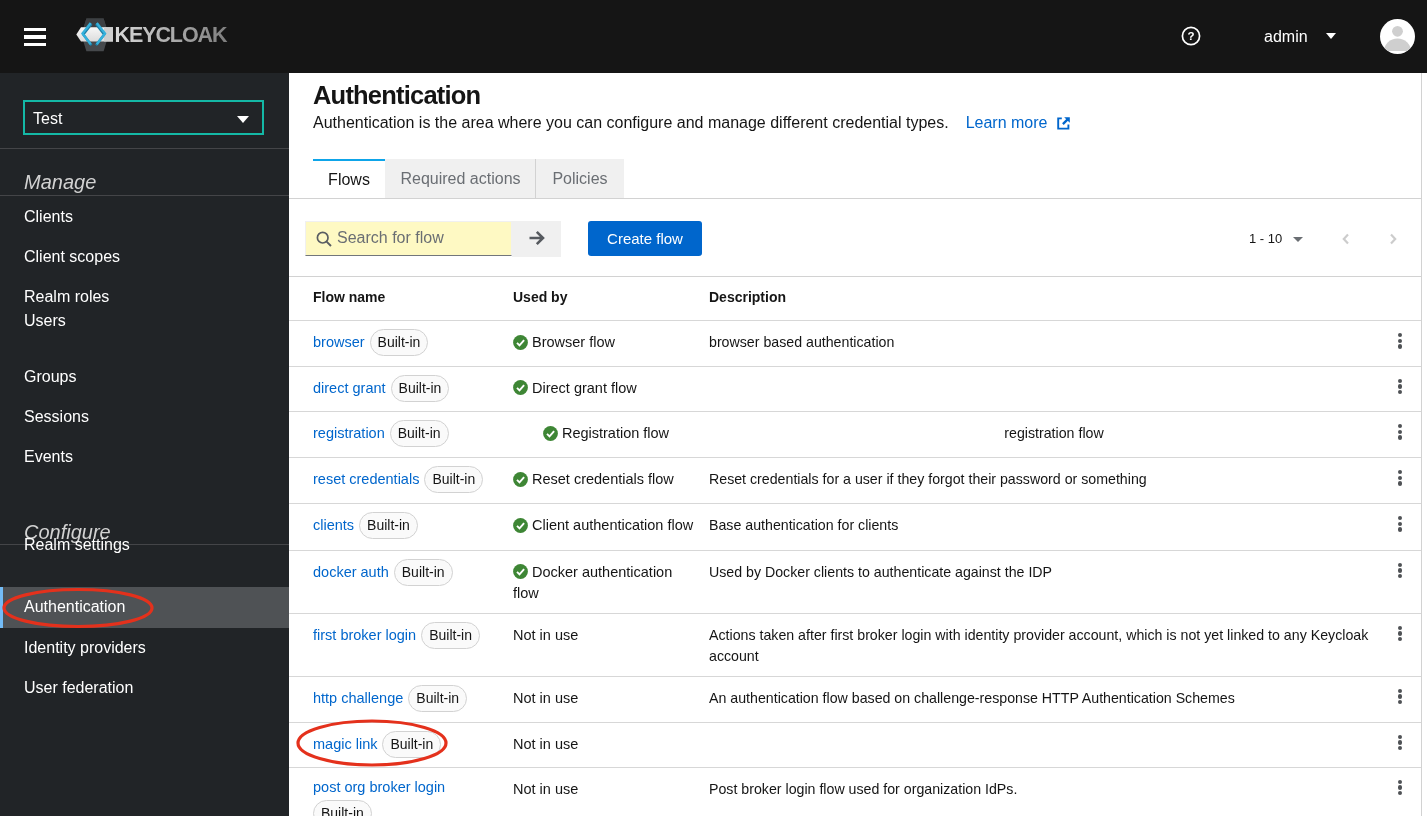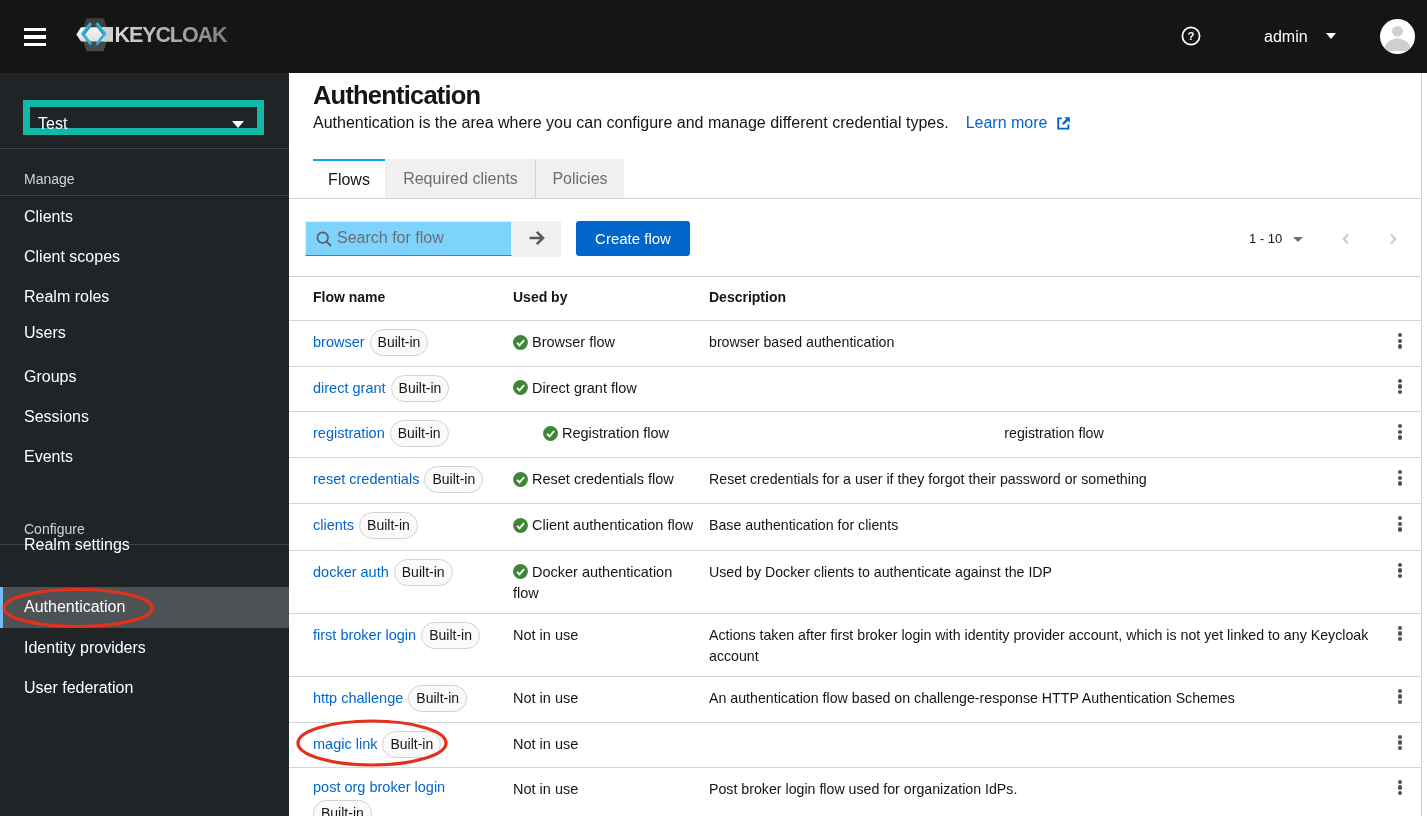--- a/index.html
+++ b/index.html
@@ -8,44 +8,44 @@
 
 
 #masthead { position:absolute; left:0; top:0; width:1427px; height:73px; background:#151515; }
 #burger { position:absolute; left:24px; top:28px; width:22px; height:18px; }
 #burger div { height:3.4px; background:#fff; margin-bottom:3.9px; }
 #admin { position:absolute; left:1264px; top:28px; color:#fff; font-size:16px; line-height:17px; }
 #admincaret { position:absolute; left:1326px; top:33px; width:0; height:0; border-left:5px solid transparent; border-right:5px solid transparent; border-top:6px solid #fff; }
 
 
 #sidebar { position:absolute; left:0; top:73px; width:289px; height:743px; background:#212427; }
-#realmsel { position:absolute; left:23px; top:27px; width:241px; height:35px; border:7px solid #14b8a6; color:#fff; font-size:16px; line-height:33px; padding-left:8px; }
+#realmsel { position:absolute; left:23px; top:27px; width:241px; height:35px; border:2px solid #14b8a6; color:#fff; font-size:16px; line-height:33px; padding-left:8px; }
 #realmsel .caret { position:absolute; right:13px; top:14px; width:0; height:0; border-left:6.5px solid transparent; border-right:6.5px solid transparent; border-top:7px solid #fff; }
 .navdiv { position:absolute; left:0; width:289px; height:1px; background:#444548; }
-.navsec { position:absolute; left:24px; color:#d2d2d2; font-size:14px; }
+.navsec { position:absolute; left:24px; color:#d2d2d2; font-size:20px;font-style:italic; }
 .navitem { position:absolute; left:0; width:289px; height:40px; color:#fff; font-size:16px; line-height:40px; padding-left:24px; }
 .navitem.active { background:#4f5255; border-left:3px solid #73bcf7; padding-left:21px; height:41px; }
 
 
 #main { position:absolute; left:289px; top:73px; width:1138px; height:743px; background:#fff; }
 #h1 { position:absolute; left:24px; top:8px; font-size:25.5px; font-weight:bold; color:#151515; letter-spacing:-0.8px; }
 #desc { position:absolute; left:24px; top:41px; font-size:16px; color:#151515; }
 #desc a { color:#0066cc; text-decoration:none; margin-left:17px; }
 
 
 #tabs { position:absolute; left:0px; top:86px; height:40px; }
 .tab { position:absolute; top:0; height:39px; font-size:16px; text-align:center; line-height:40px; color:#6a6e73; background:#f0f0f0; }
 .tab.active { background:#fff; border-top:2px solid #0ea5e9; line-height:37px; color:#151515; height:41px; }
 #tabline { position:absolute; left:0; top:125px; width:1132px; height:1px; background:#d2d2d2; }
 
 
-#search { position:absolute; left:16px; top:148px; width:207px; height:35px; border:1px solid #f0f0f0; border-bottom:1px solid #72767b; background:#7dd3fc; }
+#search { position:absolute; left:16px; top:148px; width:207px; height:35px; border:1px solid #f0f0f0; border-bottom:1px solid #72767b; background:#fef9c3; }
 #search span { position:absolute; left:31px; top:7px; font-size:16px; color:#6a6e73; }
 #searchbtn { position:absolute; left:223px; top:148px; width:49px; height:36px; background:#f0f0f0; }
-#createbtn { position:absolute; left:287px; top:148px; width:114px; height:35px; background:#0066cc; border-radius:3px; color:#fff; font-size:15px; text-align:center; line-height:35px; }
+#createbtn { position:absolute; left:299px; top:148px; width:114px; height:35px; background:#0066cc; border-radius:3px; color:#fff; font-size:15px; text-align:center; line-height:35px; }
 #pagin { position:absolute; left:960px; top:158px; font-size:13px; color:#151515; }
 #pagcaret { position:absolute; left:1004px; top:164px; width:0; height:0; border-left:5px solid transparent; border-right:5px solid transparent; border-top:5.5px solid #6a6e73; }
 
 
 .hline { position:absolute; left:0; width:1132px; height:1px; background:#ebebeb; }
 #rows { position:absolute; left:289px; top:73px; width:1138px; height:743px; overflow:hidden; }
 .rborder { position:absolute; left:0; width:1132px; height:1px; background:#d7d7d7; }
 .trow { position:absolute; left:0; width:1132px; font-size:14.5px; color:#151515; }
 .cell1 { position:absolute; left:24px; top:9px; height:26px; line-height:26px; white-space:nowrap; }
 .cell2 { position:absolute; left:224px; top:12px; width:186px; line-height:21px; }
@@ -109,21 +109,21 @@
 </div>
 
 <div id="sidebar">
   <div id="realmsel">Test<div class="caret"></div></div>
   <div class="navdiv" style="top:75px;"></div>
   <div class="navsec" style="top:98px;">Manage</div>
   <div class="navdiv" style="top:122px;"></div>
   <div class="navitem" style="top:124px;">Clients</div>
   <div class="navitem" style="top:164px;">Client scopes</div>
   <div class="navitem" style="top:204px;">Realm roles</div>
-  <div class="navitem" style="top:240px;padding-left:24px;">Users</div>
+  <div class="navitem" style="top:228px;padding-left:24px;">Users</div>
   <div class="navitem" style="top:284px;">Groups</div>
   <div class="navitem" style="top:364px;">Events</div>
   <div class="navitem" style="top:324px;">Sessions</div>
   <div class="navsec" style="top:448px;">Configure</div>
   <div class="navdiv" style="top:471px;"></div>
   <div class="navitem" style="top:452px;">Realm settings</div>
   <div class="navitem active" style="top:514px;">Authentication</div>
   <div class="navitem" style="top:555px;">Identity providers</div>
   <div class="navitem" style="top:595px;">User federation</div>
   <svg class="abs" style="left:0px; top:513px; pointer-events:none;" width="160" height="44" viewBox="0 0 160 44">
@@ -135,21 +135,21 @@
   <div id="h1">Authentication</div>
   <div id="desc">Authentication is the area where you can configure and manage different credential types.<a href="#">Learn more
     <svg width="15" height="16" viewBox="0 0 15 16" style="vertical-align:-2.5px; margin-left:4px;">
           <path d="M5.8 3.4 H2.2 V13.6 H12.4 V9.4" stroke="#0066cc" stroke-width="1.9" fill="none"></path>
           <path d="M6.9 9.1 L12.4 3.6" stroke="#0066cc" stroke-width="2.3"></path>
           <polygon points="8.2,2.2 13.8,2.2 13.8,7.8" fill="#0066cc"></polygon>
         </svg></a>
   </div>
   <div id="tabs">
     <div class="tab active" style="left:24px; width:72px;">Flows</div>
-    <div class="tab" style="left:96px; width:150px; border-left:1px solid #f0f0f0;">Required clients</div>
+    <div class="tab" style="left:96px; width:150px; border-left:1px solid #f0f0f0;">Required actions</div>
     <div class="tab" style="left:246px; width:89px; border-left:1px solid #d2d2d2;">Policies</div>
   </div>
   <div id="tabline"></div>
 
   <div id="search">
     <svg class="abs" style="left:10px; top:9px;" width="17" height="17" viewBox="0 0 17 17">
         <circle cx="6.7" cy="6.7" r="5.3" fill="none" stroke="#595d62" stroke-width="1.7"></circle>
         <path d="M10.6 10.6 L15 15" stroke="#595d62" stroke-width="1.9"></path>
       </svg>
     <span>Search for flow</span>

